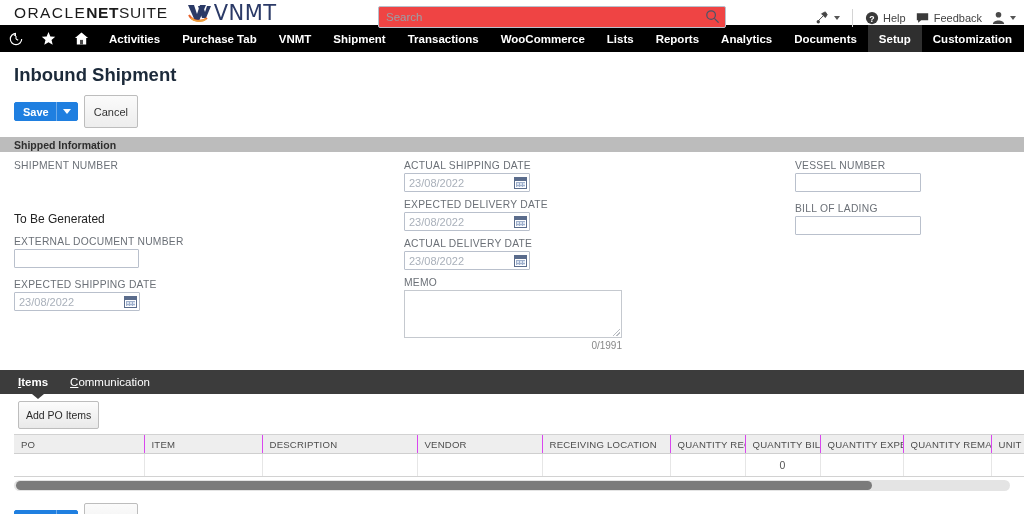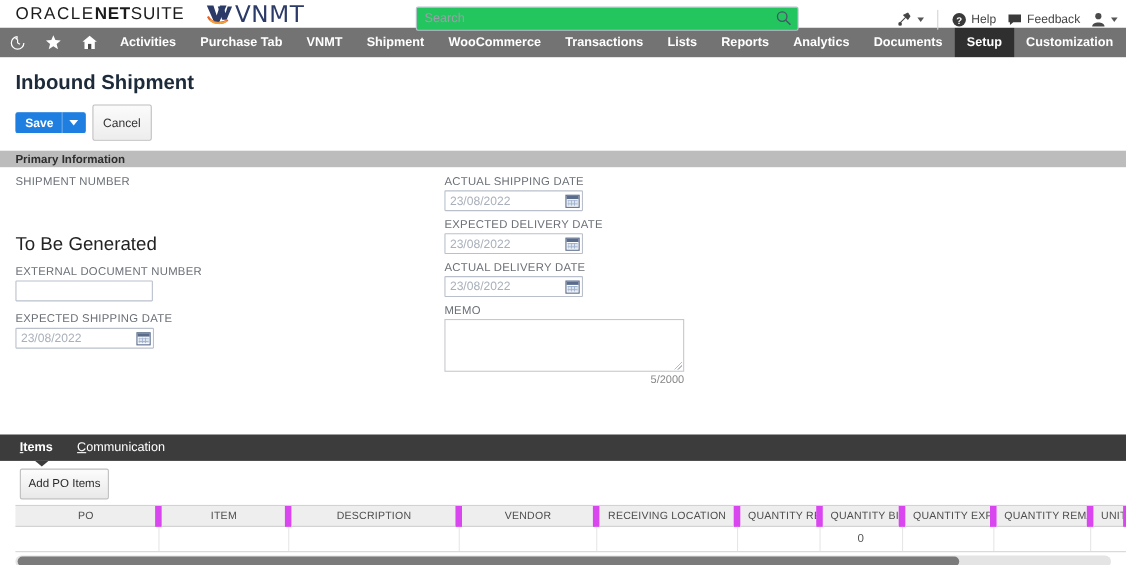--- a/index.html
+++ b/index.html
@@ -53,21 +53,21 @@
     height: 22px;
   }
   .search-input {
     width: 100%; height: 100%;
     border: 1px solid #b9c0cc;
     border-radius: 2px;
     padding: 0 24px 0 7px;
     font-size: 11.5px;
     color: #333;
     font-family: "Liberation Sans", sans-serif;
-    background: #22c55e;
+    background: #ef4444;
     outline: none;
   }
   .search-input::placeholder { color: #9aa0a8; }
   .search-icon {
     position: absolute; right: 6px; top: 3px;
     width: 15px; height: 15px;
     color: #4a5568;
   }
 
   .header-right {
@@ -91,21 +91,21 @@
     width: 0; height: 0;
     border-left: 3.5px solid transparent;
     border-right: 3.5px solid transparent;
     border-top: 4px solid #555;
     display: inline-block;
   }
 
   
   .navbar {
     height: 27px;
-    background: #737373;
+    background: #000000;
     display: flex;
     align-items: stretch;
     overflow: hidden;
     white-space: nowrap;
   }
   .nav-icon {
     display: flex; align-items: center; justify-content: center;
     padding: 0 9px;
     color: #fff;
     cursor: pointer;
@@ -174,39 +174,39 @@
     display: flex; align-items: center;
     padding-left: 14px;
     font-size: 10.5px;
     font-weight: 700;
     color: #2e2e2e;
   }
 
   
   .form-area {
     position: relative;
-    height: 243px;
+    height: 218px;
     padding-top: 4px;
   }
   .col { position: absolute; top: 8px; }
   .col-1 { left: 14px; width: 260px; }
   .col-2 { left: 404px; width: 260px; }
   .col-3 { left: 795px; width: 230px; }
 
   .field { margin-bottom: 4px; }
   .fld-label {
     font-size: 10.3px;
     color: #6b7077;
     letter-spacing: 0.25px;
     margin-bottom: 2px;
     text-transform: uppercase;
   }
   .req { color: #d14836; font-size: 11px; }
   .fld-static {
-    font-size: 17px;
+    font-size: 12px;
     color: #222;
     padding: 1px 0 6px 0;
     margin-top: 40px;
   }
   .txt-input {
     width: 125px; height: 19px;
     border: 1px solid #b9c0cc;
     background: #fff;
     border-radius: 1px;
     margin-bottom: 7px;
@@ -318,26 +318,26 @@
     border-top: 1px solid #d2d2d2;
     border-bottom: 1px solid #d2d2d2;
   }
   table.grid {
     width: 1010px;
     border-collapse: collapse;
     table-layout: fixed;
   }
   table.grid th {
     background: #eeeeee;
-    border-right: 6px solid #d946ef;
+    border-right: 1px solid #d946ef;
     border-bottom: 1px solid #cfcfcf;
     font-size: 9.6px;
     font-weight: 400;
     color: #4d4d4d;
-    text-align: center;
+    text-align: left;
     padding: 4px 6px 3px 7px;
     height: 18px;
     letter-spacing: 0.2px;
     white-space: nowrap;
     overflow: hidden;
   }
   table.grid td {
     height: 22px;
     border-right: 1px solid #e6e6e6;
     font-size: 10.5px;
@@ -446,22 +446,22 @@
     <svg width="15" height="15" viewBox="0 0 16 16">
       <path d="M8 1.5 L15 7.5 L13 7.5 L13 14.5 L3 14.5 L3 7.5 L1 7.5 z" fill="#fff"></path>
       <rect x="6.4" y="9.5" width="3.2" height="5" fill="#4a4a4a"></rect>
     </svg>
   </div>
   <div id="nav-items-holder" style="display:flex;align-items:stretch;">
       <div class="nav-item">Activities</div>
       <div class="nav-item">Purchase Tab</div>
       <div class="nav-item">VNMT</div>
       <div class="nav-item">Shipment</div>
+      <div class="nav-item">Transactions</div>
       <div class="nav-item">WooCommerce</div>
-      <div class="nav-item">Transactions</div>
       <div class="nav-item">Lists</div>
       <div class="nav-item">Reports</div>
       <div class="nav-item">Analytics</div>
       <div class="nav-item">Documents</div>
       <div class="nav-item active">Setup</div>
       <div class="nav-item">Customization</div>
     </div>
 </div>
 
 <div class="page-title">Inbound Shipment</div>
@@ -470,21 +470,21 @@
   <div class="btn-save">
     <span class="lbl">Save</span>
     <span class="sep"></span>
     <span class="dd">
       <span class="caret-white"></span>
     </span>
   </div>
   <div class="btn-cancel">Cancel</div>
 </div>
 
-<div class="section-bar">Primary Information</div>
+<div class="section-bar">Shipped Information</div>
 
 <div class="form-area">
 
   <div class="col col-1">
     <div class="field">
       <div class="fld-label">SHIPMENT NUMBER</div>
       <div class="fld-static">To Be Generated</div>
     </div>
 
     <div class="field">
@@ -525,24 +525,34 @@
         <span class="dval">23/08/2022</span>
         <span class="cal-icon"></span>
       </div>
     </div>
 
     <div class="field">
       <div class="fld-label">MEMO</div>
       <div class="memo-box">
         <span class="memo-resize"></span>
       </div>
-      <div class="memo-count">5/2000</div>
-    </div>
-  </div>
-
+      <div class="memo-count">0/1991</div>
+    </div>
+  </div>
+
+  <div class="col col-3">
+    <div class="field">
+      <div class="fld-label">VESSEL NUMBER</div>
+      <input class="txt-input w126" type="text" value="" style="">
+    </div>
+    <div class="field">
+      <div class="fld-label">BILL OF LADING</div>
+      <input class="txt-input w126" type="text" value="" style="">
+    </div>
+  </div>
 </div>
 
 <div class="tabbar">
   <div class="tab active">
     <span class="ak">I</span><span>tems</span>
   </div>
   <div class="tab">
     <span class="ak">C</span><span>ommunication</span>
   </div>
   <span class="tab-arrow"></span>

